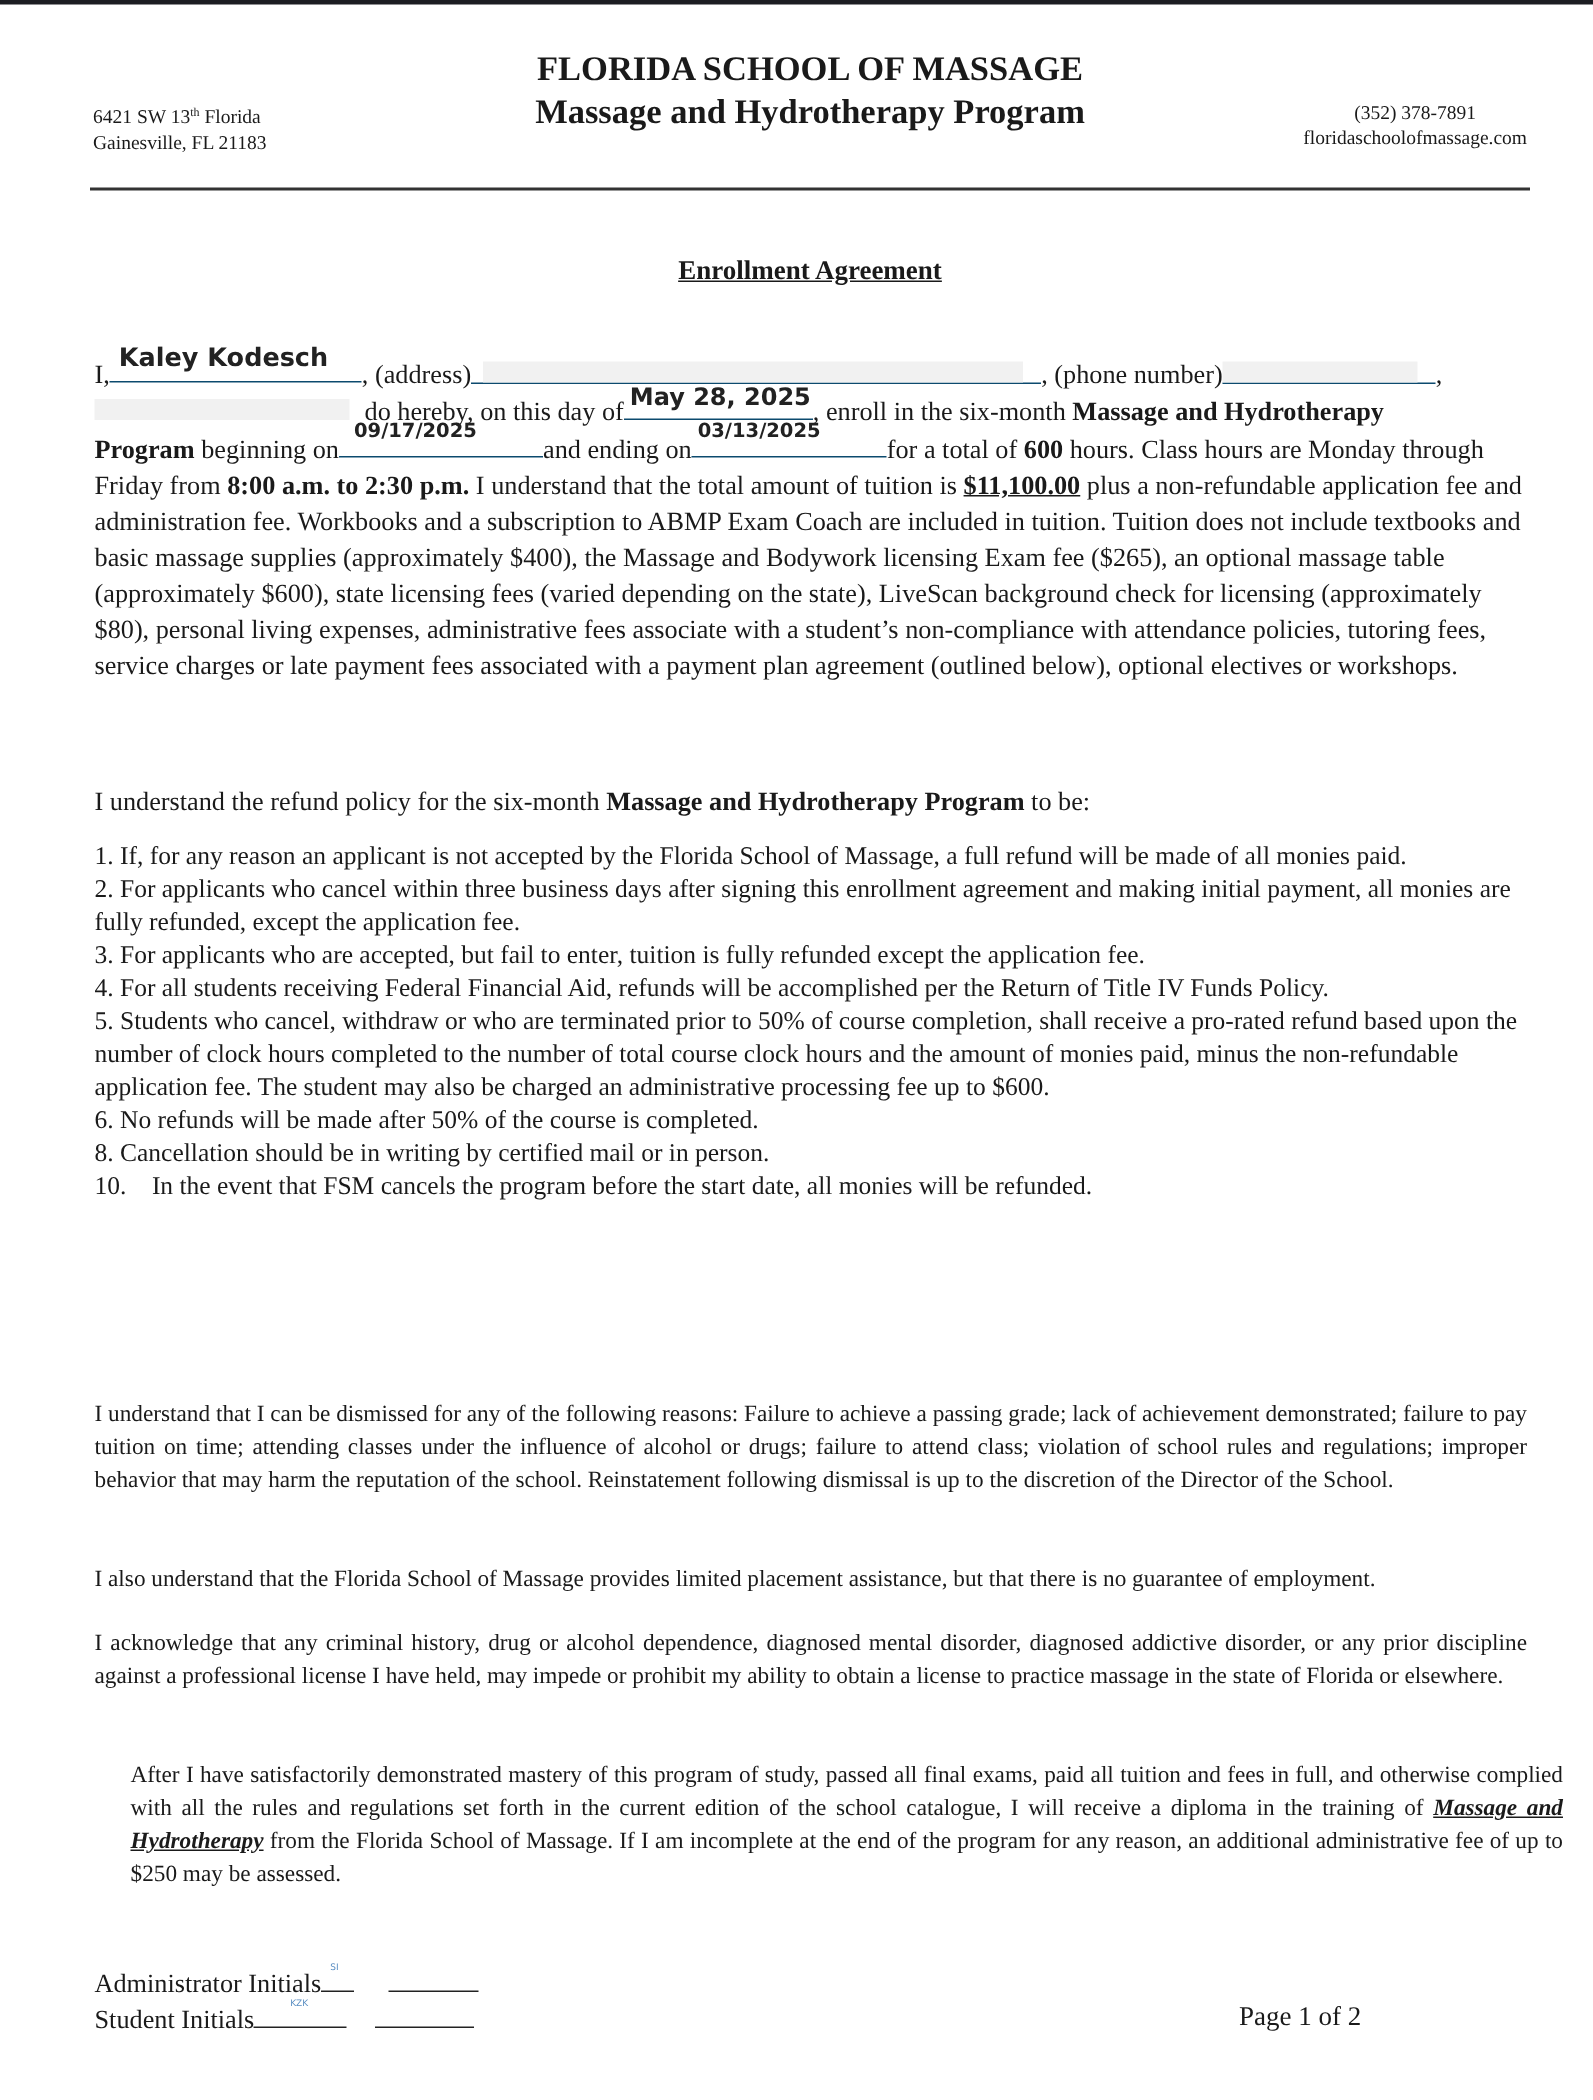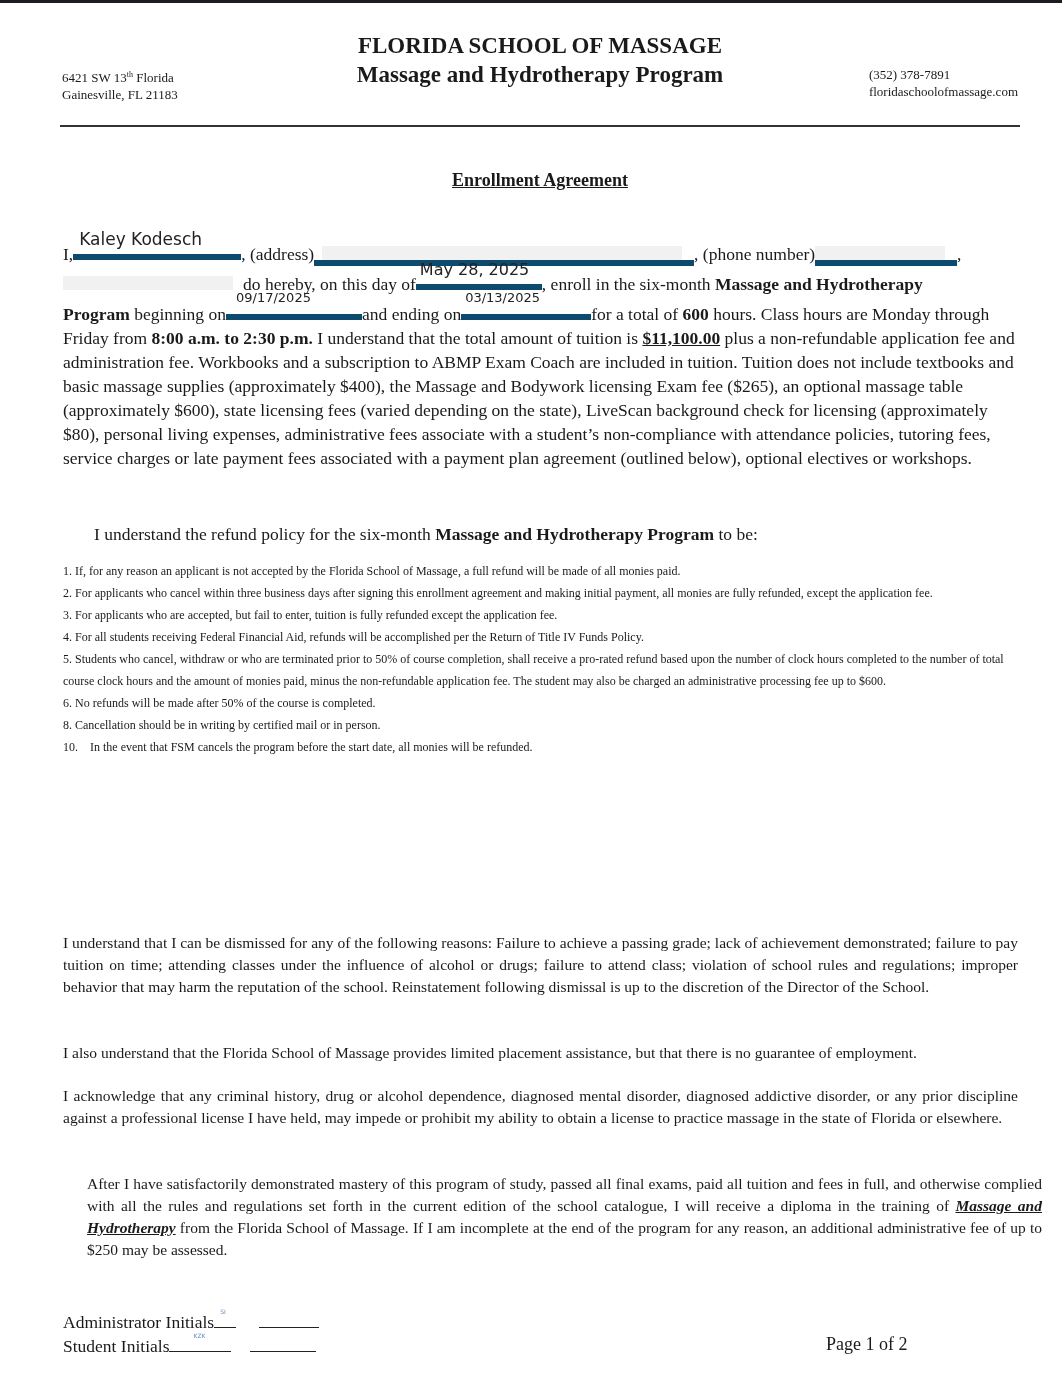--- a/index.html
+++ b/index.html
@@ -4,35 +4,35 @@
 <style>
   html, body { margin: 0; padding: 0; }
   body {
     width: 1062px; height: 1400px; background: #ffffff; position: relative; overflow: hidden;
     font-family: "Liberation Serif", serif; color: #1a1a1a;
   }
   .topbar { position: absolute; left: 0; top: 0; width: 1062px; height: 3px; background: #1c1d22; }
   .abs { position: absolute; }
   .addr { left: 62px; top: 66px; font-size: 13px; line-height: 17px; }
   .addr sup { font-size: 8px; }
-  .contact { right: 44px; top: 66px; font-size: 13px; line-height: 17px; text-align: left; }
+  .contact { right: 44px; top: 66px; font-size: 13px; line-height: 17px; text-align: center; }
   .title { left: 0; width: 1080px; top: 32px; text-align: center; font-weight: bold; }
   .title .l1 { font-size: 23px; line-height: 28px; }
   .title .l2 { font-size: 23px; line-height: 30px; }
   .rule { left: 60px; top: 125px; width: 960px; height: 2px; background: #333; }
   .heading { left: 0; width: 1080px; top: 170px; text-align: center; font-size: 18px; font-weight: bold; text-decoration: underline; }
 
   .para { left: 63px; width: 955px; font-size: 17.5px; line-height: 24px; }
-  .fill { display: inline-block; border-bottom: 6px solid #0c4a6e; position: relative; vertical-align: baseline; height: 18px; }
+  .fill { display: inline-block; border-bottom: 1px solid #0c4a6e; position: relative; vertical-align: baseline; height: 18px; font-weight: bold; }
   .fill .val {
     position: absolute; left: 6px; bottom: 1px; white-space: nowrap;
     font-family: "DejaVu Sans", sans-serif; color: #222;
   }
   .redact { display: inline-block; height: 14px; background: #f1f1f1; }
-  .list { left: 63px; width: 960px; font-size: 12px; line-height: 22px; top: 560px; }
+  .list { left: 63px; width: 960px; font-size: 17px; line-height: 22px; top: 560px; }
   .list div { margin: 0; }
   .p2 { font-size: 15.5px; line-height: 22px; text-align: justify; }
   b.u { text-decoration: underline; }
   .initials { left: 63px; top: 1310px; font-size: 17.5px; line-height: 24px; }
   .init-line { display: inline-block; border-bottom: 1px solid #222; width: 62px; height: 16px; position: relative; }
   .init-mark { position: absolute; font-size: 6px; color: #5a8ec2; left: 24px; bottom: 3px; font-family: "DejaVu Sans", sans-serif; }
   .pageno { left: 826px; top: 1334px; font-size: 18px; }
 </style>
 </head>
 <body>
@@ -57,21 +57,21 @@
 <div class="abs rule"></div>
 
 <div class="abs heading">Enrollment Agreement</div>
 
 <div class="abs para" style="top:236px;">
   <span>I,</span><span class="fill" style="width:168px;"><span class="val" style="font-size:17px;bottom:3px;">Kaley Kodesch</span></span><span>, (address)</span><span class="fill" style="width:380px;"><span class="redact" style="width:360px;margin-left:8px;"></span></span><span>, (phone number)</span><span class="fill" style="width:142px;"><span class="redact" style="width:130px;"></span></span><span>,</span><br>
   <span class="fill" style="width:180px;border-bottom-color:#fff;"><span class="redact" style="width:170px;"></span></span><span>do hereby, on this day of</span><span class="fill" style="width:126px;"><span class="val" style="font-size:16px;bottom:2px;left:4px;">May 28, 2025</span></span><span>, enroll in the six-month </span><b>Massage and Hydrotherapy</b><br>
   <b>Program</b><span> beginning on</span><span class="fill" style="width:136px;"><span class="val" style="font-size:13px;bottom:4px;left:10px;">09/17/2025</span></span><span>and ending on</span><span class="fill" style="width:130px;"><span class="val" style="font-size:13px;bottom:4px;left:4px;">03/13/2025</span></span><span>for a total of </span><b>600</b><span> hours.  Class hours are Monday through Friday from </span><b>8:00 a.m. to 2:30 p.m.</b><span> I understand that the total amount of tuition is </span><b class="u">$11,100.00</b><span> plus a non-refundable application fee and administration fee. Workbooks and a subscription to ABMP Exam Coach are included in tuition. Tuition does not include textbooks and basic massage supplies (approximately $400), the Massage and Bodywork licensing Exam fee ($265), an optional massage table (approximately $600), state licensing fees (varied depending on the state), LiveScan background check for licensing (approximately $80), personal living expenses, administrative fees associate with a student’s non-compliance with attendance policies, tutoring fees, service charges or late payment fees associated with a payment plan agreement (outlined below), optional electives or workshops.</span>
 </div>
 
-<div class="abs para" style="top:522px;margin-left:31px;">
+<div class="abs para" style="top:522px;">
   <span>I understand the refund policy for the six-month </span><b>Massage and Hydrotherapy Program</b><span> to be:</span>
 </div>
 
 <div class="abs list">
   <div>1. If, for any reason an applicant is not accepted by the Florida School of Massage, a full refund will be made of all monies paid.</div>
   <div>2. For applicants who cancel within three business days after signing this enrollment agreement and making initial payment, all monies are fully refunded, except the application fee.</div>
   <div>3. For applicants who are accepted, but fail to enter, tuition is fully refunded except the application fee.</div>
   <div>4. For all students receiving Federal Financial Aid, refunds will be accomplished per the Return of Title IV Funds Policy.</div>
   <div>5. Students who cancel, withdraw or who are terminated prior to 50% of course completion, shall receive a pro-rated refund based upon the number of clock hours completed to the number of total course clock hours and the amount of monies paid, minus the non-refundable application fee. The student may also be charged an administrative processing fee up to $600.</div>
   <div>6. No refunds will be made after 50% of the course is completed.</div>

